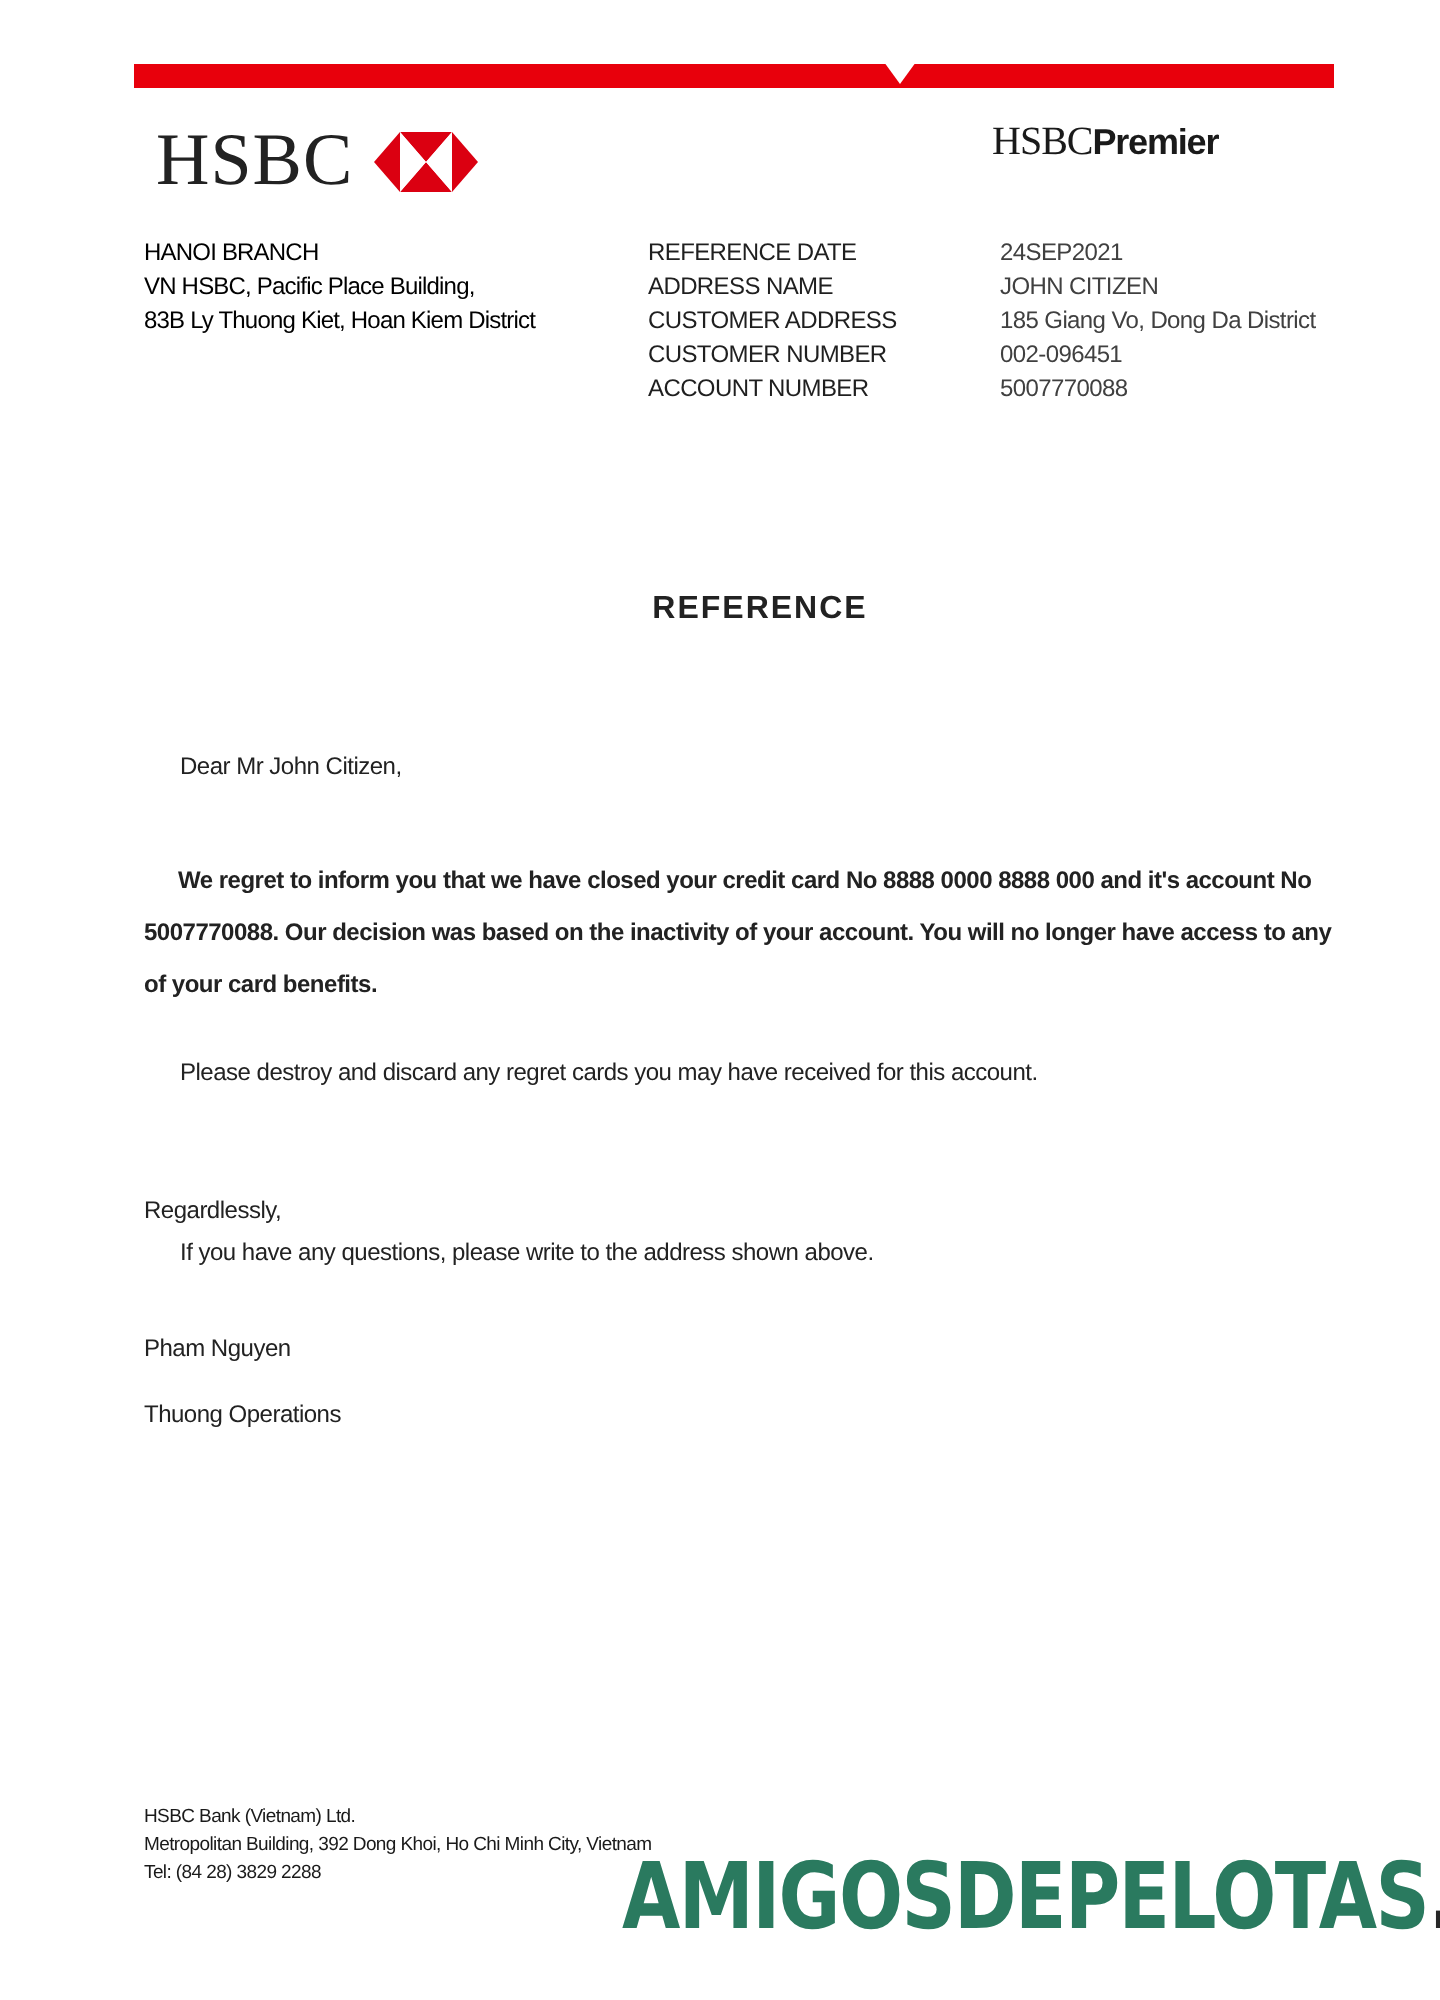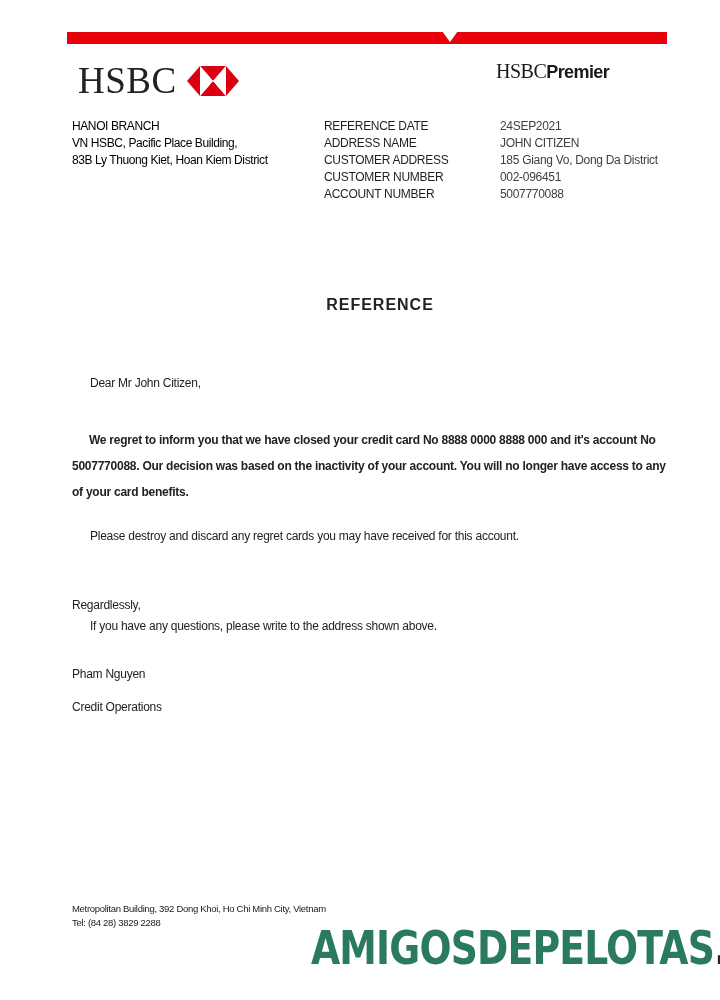--- a/index.html
+++ b/index.html
@@ -85,22 +85,23 @@
 </div>
 
 <div class="title">REFERENCE</div>
 
 <div class="letter salutation">Dear Mr John Citizen,</div>
 <div class="letter para1">We regret to inform you that we have closed your credit card No 8888 0000 8888 000 and it's account No 5007770088.  Our decision was based on the inactivity of your account. You will no longer have access to any of your card benefits.</div>
 <div class="letter para2">Please destroy and discard any regret cards you may have received for this account.</div>
 <div class="letter para3">If you have any questions, please write to the address shown above.</div>
 <div class="letter closing">Regardlessly,</div>
 <div class="letter signer">Pham Nguyen</div>
-<div class="letter dept">Credit Operations</div>
+<div class="letter dept">Thuong Operations</div>
 
 <div class="footer">
+  <div>HSBC Bank (Vietnam) Ltd.</div>
   <div>Metropolitan Building, 392 Dong Khoi, Ho Chi Minh City, Vietnam</div>
   <div>Tel: (84 28) 3829 2288</div>
 </div>
 
 <div class="watermark">
   <span class="wm-main">AMIGOSDEPELOTAS</span><span class="wm-tld">.COM</span>
 </div>
 
 </body></html>

